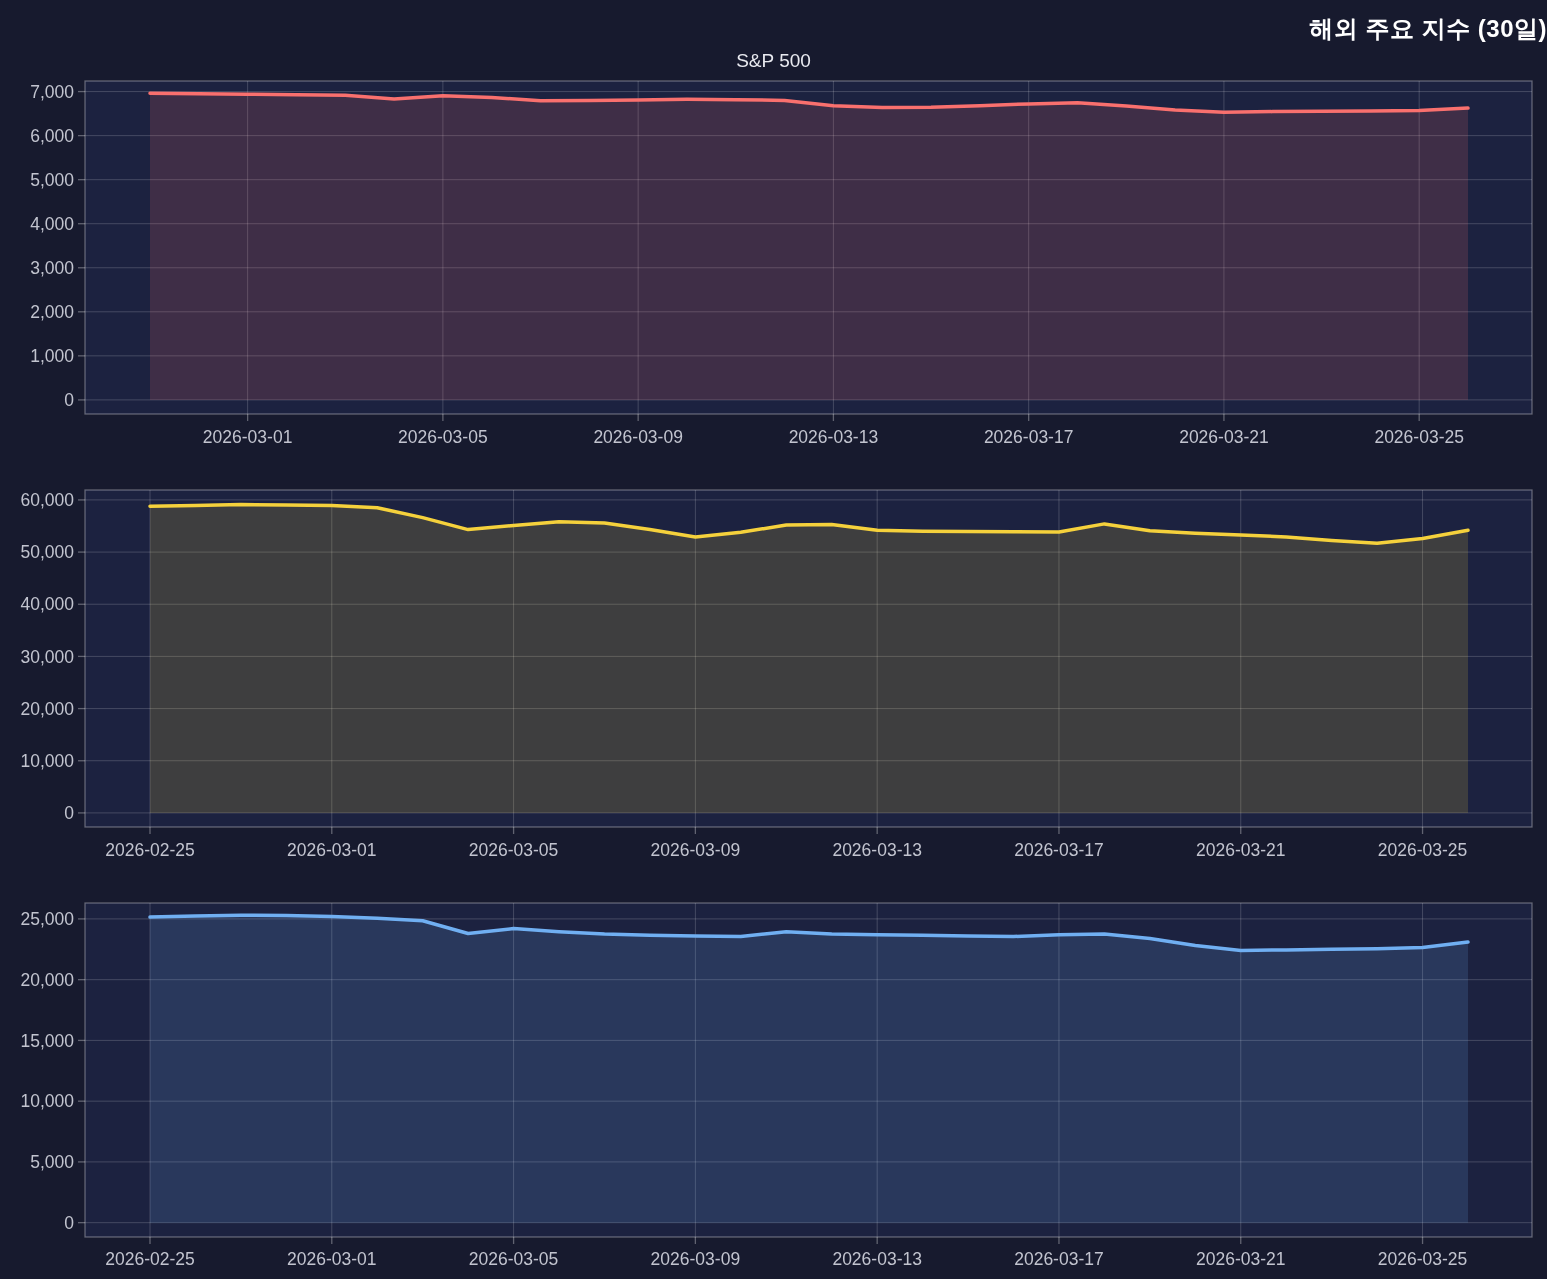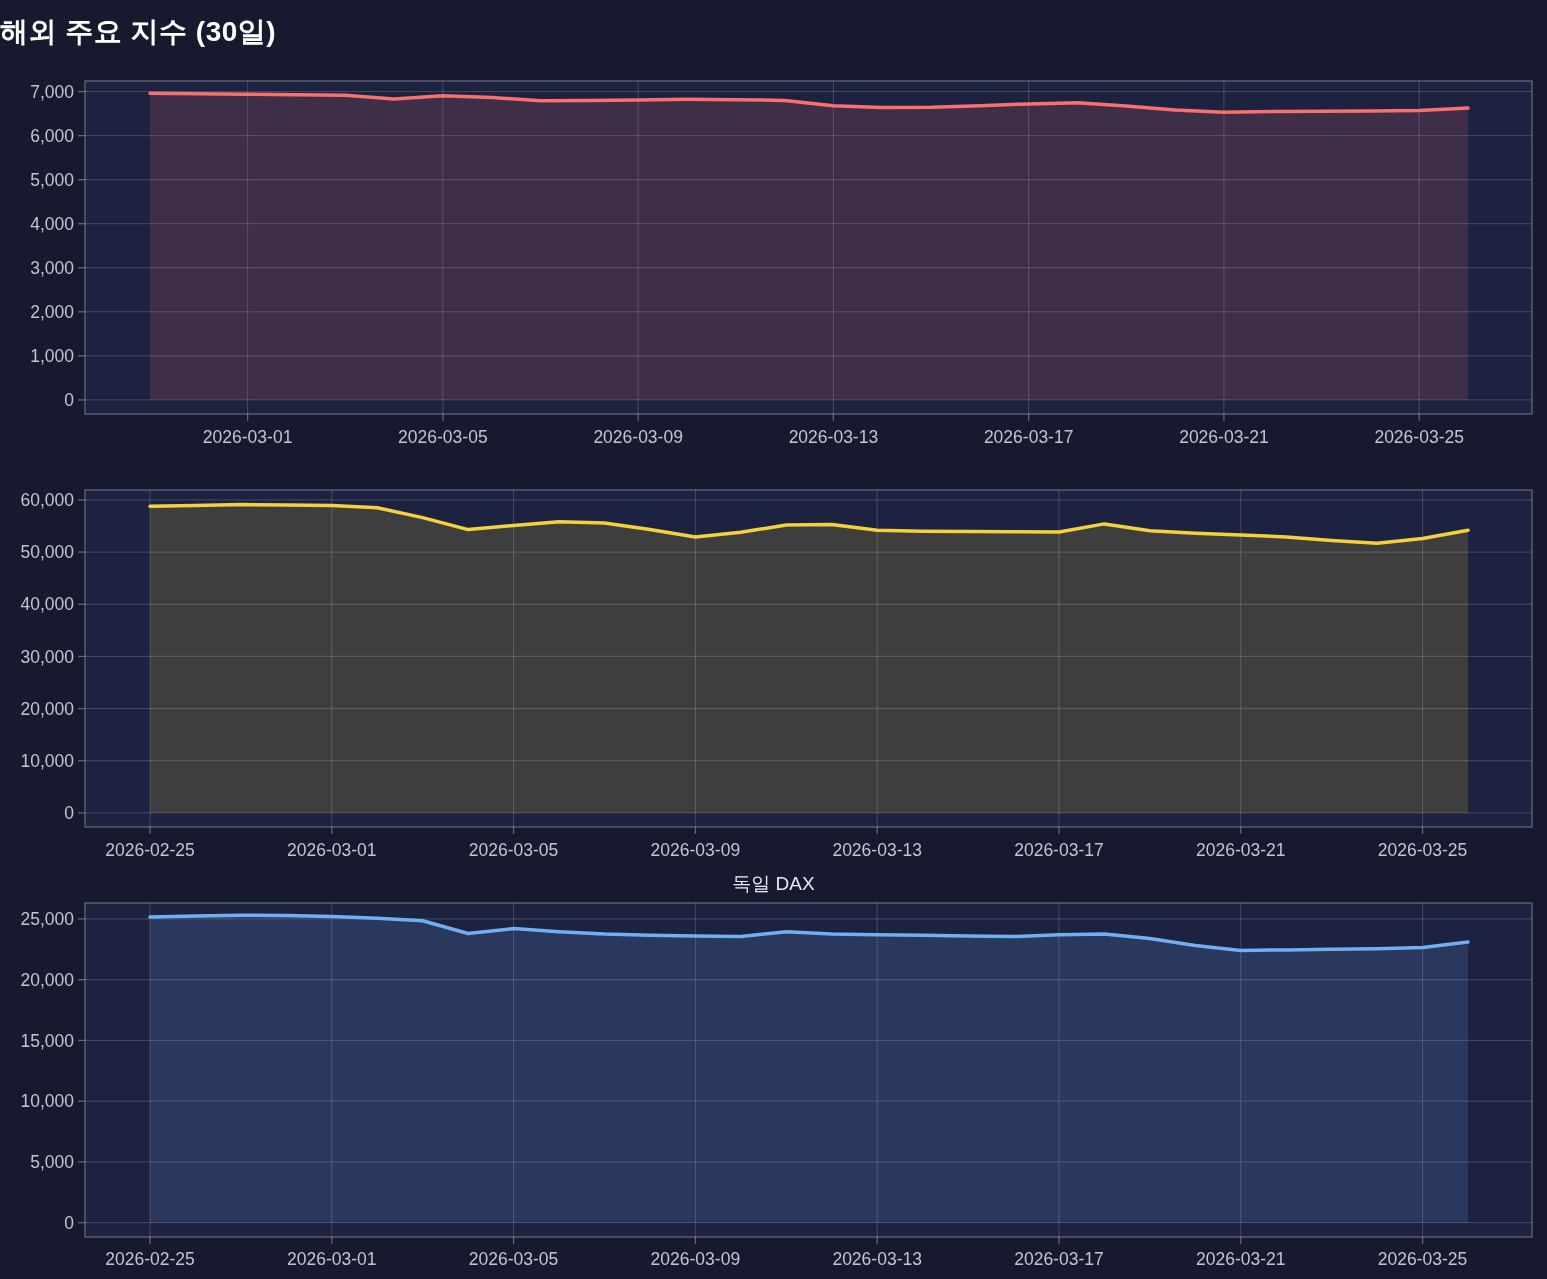--- a/index.html
+++ b/index.html
@@ -5,22 +5,22 @@
   html,body{margin:0;padding:0;background:#171a2e;}
   #figure{
     position:relative;
     width:1547px;height:1279px;
     background:#171a2e;
     font-family:"Liberation Sans","DejaVu Sans",sans-serif;
     overflow:hidden;
   }
   .main-title{
     position:absolute;top:13px;left:0;width:100%;
-    text-align:left;
-    font-size:28px;font-weight:bold;color:#ffffff;
+    text-align:right;
+    font-size:24px;font-weight:bold;color:#ffffff;
     letter-spacing:0.5px;
   }
   .chart-title{
     position:absolute;left:0;width:100%;
     text-align:center;
     font-size:19px;font-weight:400;color:#e9eaf0;
   }
   #chart-title-0{top:50px;}
   #chart-title-1{top:463px;}
   #chart-title-2{top:871px;}
@@ -179,14 +179,14 @@
         <text x="1240.7586206896551" y="1259" text-anchor="middle" dy="0.35em" fill="#c2c4cf" font-size="17.5">2026-03-21</text>
         <line x1="1422.551724137931" y1="903" x2="1422.551724137931" y2="1237" stroke="rgba(255,255,255,0.18)" stroke-width="1"></line>
         <line x1="1422.551724137931" y1="1237" x2="1422.551724137931" y2="1244" stroke="rgba(255,255,255,0.32)" stroke-width="1.3"></line>
         <text x="1422.551724137931" y="1259" text-anchor="middle" dy="0.35em" fill="#c2c4cf" font-size="17.5">2026-03-25</text>
         <path d="M150.0,917.1L195.4,915.9L240.9,915.3L286.3,915.5L331.8,916.5L377.2,918.3L422.7,920.7L468.1,933.5L513.6,928.6L559.0,931.7L604.5,934.1L649.9,935.3L695.4,935.9L740.8,936.5L786.3,931.7L831.7,934.1L877.2,934.7L922.6,935.3L968.1,935.9L1013.5,936.5L1059.0,934.7L1104.4,934.1L1149.9,938.4L1195.3,945.6L1240.8,950.5L1286.2,949.9L1331.7,949.3L1377.1,948.7L1422.6,947.5L1468.0,942.0L1468.0,1222.7L150.0,1222.7Z" fill="#70aff2" fill-opacity="0.16"></path>
         <path d="M150.0,917.1L195.4,915.9L240.9,915.3L286.3,915.5L331.8,916.5L377.2,918.3L422.7,920.7L468.1,933.5L513.6,928.6L559.0,931.7L604.5,934.1L649.9,935.3L695.4,935.9L740.8,936.5L786.3,931.7L831.7,934.1L877.2,934.7L922.6,935.3L968.1,935.9L1013.5,936.5L1059.0,934.7L1104.4,934.1L1149.9,938.4L1195.3,945.6L1240.8,950.5L1286.2,949.9L1331.7,949.3L1377.1,948.7L1422.6,947.5L1468.0,942.0" fill="none" stroke="#70aff2" stroke-width="3.5" stroke-linejoin="round" stroke-linecap="round"></path>
         <rect x="85" y="903" width="1447" height="334" fill="none" stroke="rgba(255,255,255,0.32)" stroke-width="1.3"></rect>
       </g>
     </svg>
   <div class="main-title">해외 주요 지수 (30일)</div>
-  <div class="chart-title" id="chart-title-2">독일 DAX</div>
+  <div class="chart-title" id="chart-title-0">S&amp;P 500</div>
 </div>
 
 </body></html>

